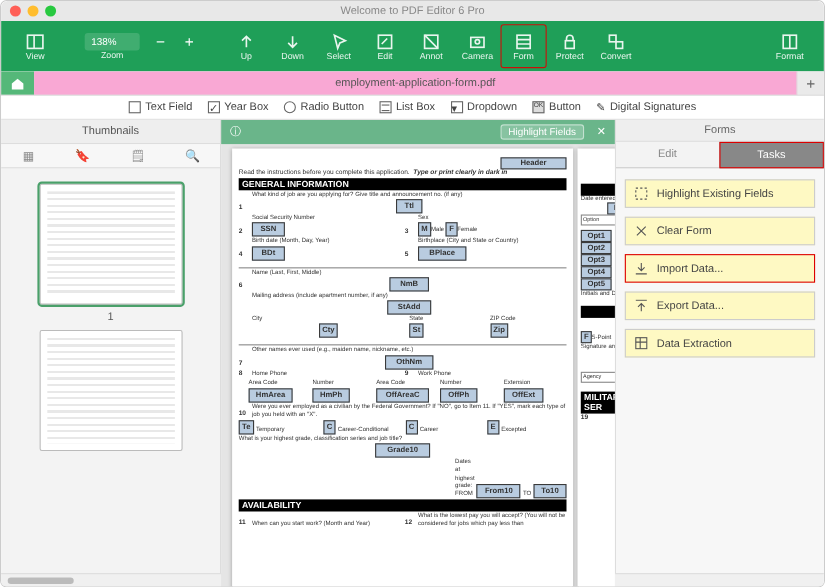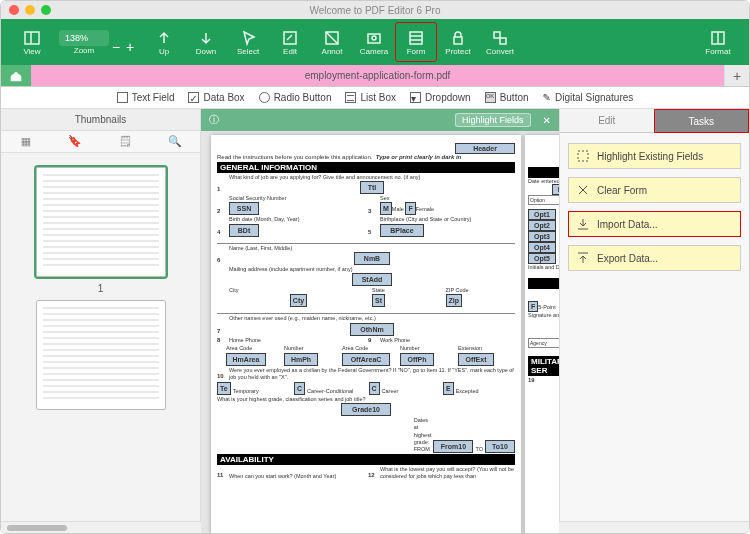--- a/index.html
+++ b/index.html
@@ -11,21 +11,21 @@
   .traffic span { width: 10px; height: 10px; border-radius: 50%; display: inline-block; }
   .tl-close { background: #ff5f57; }
   .tl-min { background: #ffbd2e; }
   .tl-max { background: #28c940; }
   .title { position: absolute; left: 0; right: 0; text-align: center; font-size: 10px; color: #888; }
 
   
   .greenbar { background: #1f9f58; height: 46px; display: flex; align-items: center; padding: 0 10px; color: #fff; }
   .toolbtn { display: flex; flex-direction: column; align-items: center; justify-content: center; width: 42px; height: 40px; font-size: 8px; opacity: 0.9; cursor: pointer; }
   .toolbtn svg { width: 18px; height: 18px; stroke: #fff; fill: none; stroke-width: 1.5; }
-  .zoom-wrap { display: flex; align-items: flex-end; gap: 0; margin: 0 6px; }
+  .zoom-wrap { display: flex; align-items: flex-start; gap: 12px; margin: 0 24px; }
   .zoom-sel { background: rgba(255,255,255,0.15); color: #fff; font-size: 9px; padding: 3px 6px; border-radius: 3px; border: none; width: 50px; }
   .zoom-pm { width: 14px; text-align: center; color: #fff; font-size: 14px; cursor: pointer; }
   .spacer { flex: 1; }
   .toolbtn.hl { border: 1px solid #d00; border-radius: 3px; }
 
   
   .tabstrip { height: 22px; background: #eaeaea; display: flex; align-items: stretch; border-bottom: 1px solid #ccc; }
   .home-tab { width: 30px; background: #55b879; display: flex; align-items: center; justify-content: center; }
   .home-tab svg { width: 14px; height: 14px; fill: #fff; }
   .file-tab { flex: 1; display: flex; align-items: center; justify-content: center; font-size: 10px; color: #555; background: #f9a8d4; border-right: 1px solid #ddd; }
@@ -193,21 +193,21 @@
   <div class="plus-tab">+</div>
 </div>
 
 <div class="formtools">
   <div class="ft">
       <span class="ft-icon" style="border-style:solid"></span>
       <span>Text Field</span>
     </div>
   <div class="ft">
       <span class="ft-icon">✓</span>
-      <span>Data Box</span>
+      <span>Year Box</span>
     </div>
   <div class="ft">
       <span class="ft-icon ft-radio"></span>
       <span>Radio Button</span>
     </div>
   <div class="ft">
       <span class="ft-icon ft-lines"></span>
       <span>List Box</span>
     </div>
   <div class="ft">
@@ -386,20 +386,21 @@
       <div style="border:1px solid #888;height:10px;font-size:5px;padding:1px">Agency</div>
       <div style="height:8px"></div>
       <div class="blackbar">MILITARY SER</div>
       <div class="row">
           <span class="num">19</span>
         </div>
     </div>
   </div>
 
   <div class="rpanel">
+    <div class="rpanel-title">Forms</div>
     <div class="rtabs">
       <div class="rtab dim">Edit</div>
       <div class="rtab active">Tasks</div>
     </div>
     <div class="rbody">
       <div class="ritem">
         <svg>
             <rect x="1" y="1" width="10" height="10" stroke-dasharray="2"></rect>
           </svg>
         <span>Highlight Existing Fields</span>
@@ -415,16 +416,23 @@
             <path d="M6 1v7M3 5l3 3 3-3M1 11h10"></path>
           </svg>
         <span>Import Data...</span>
       </div>
       <div class="ritem">
         <svg>
             <path d="M6 11V4M3 7l3-3 3 3M1 1h10"></path>
           </svg>
         <span>Export Data...</span>
       </div>
+      <div class="ritem">
+        <svg>
+            <rect x="1" y="1" width="10" height="10"></rect>
+            <path d="M1 5h10M5 1v10"></path>
+          </svg>
+        <span>Data Extraction</span>
+      </div>
     </div>
   </div>
 
 </div>
 
 </body></html>

